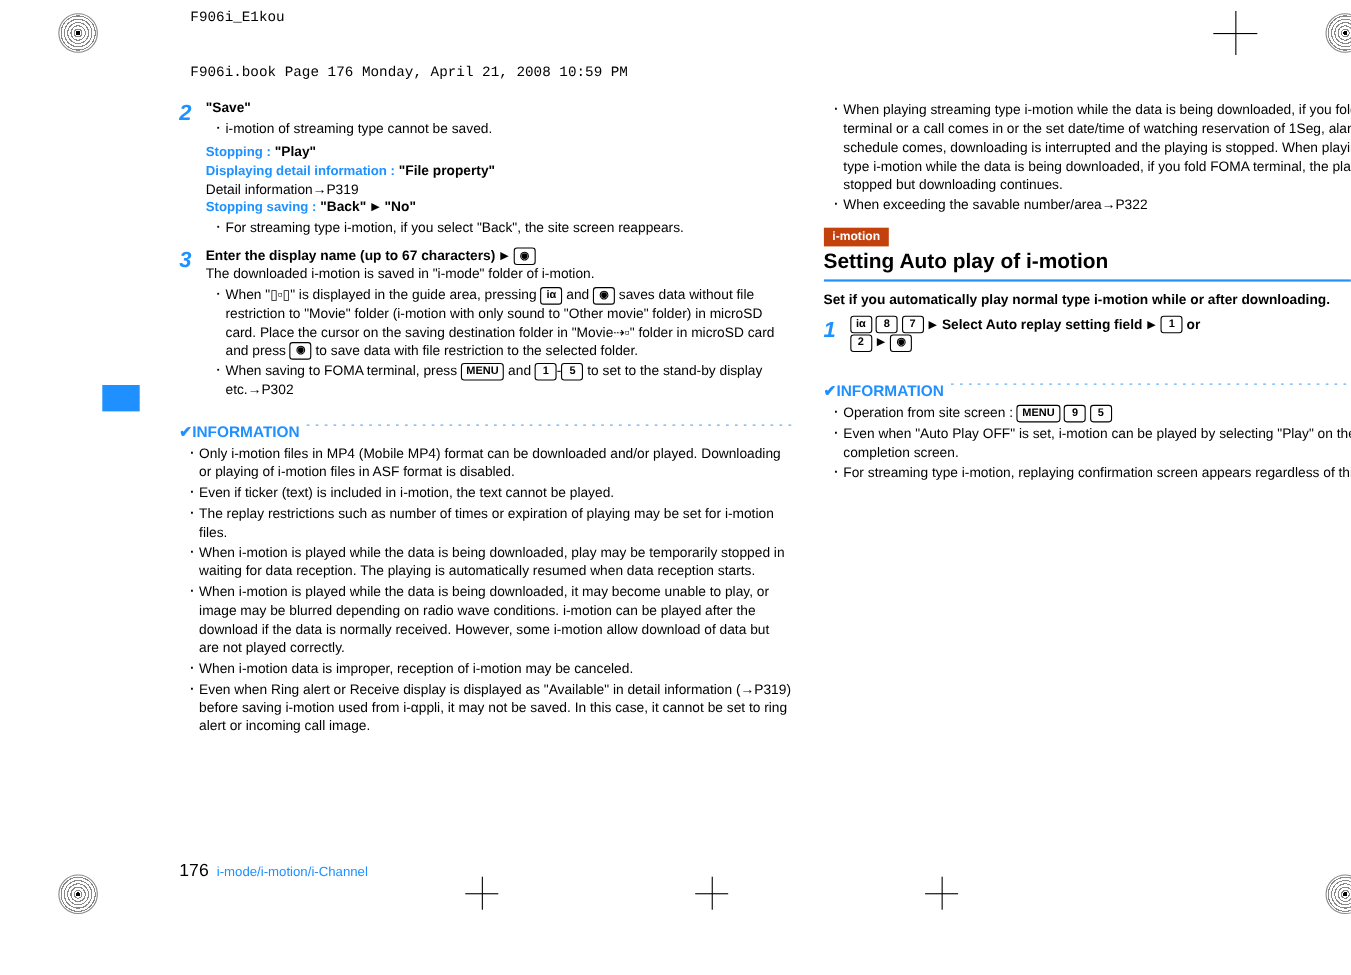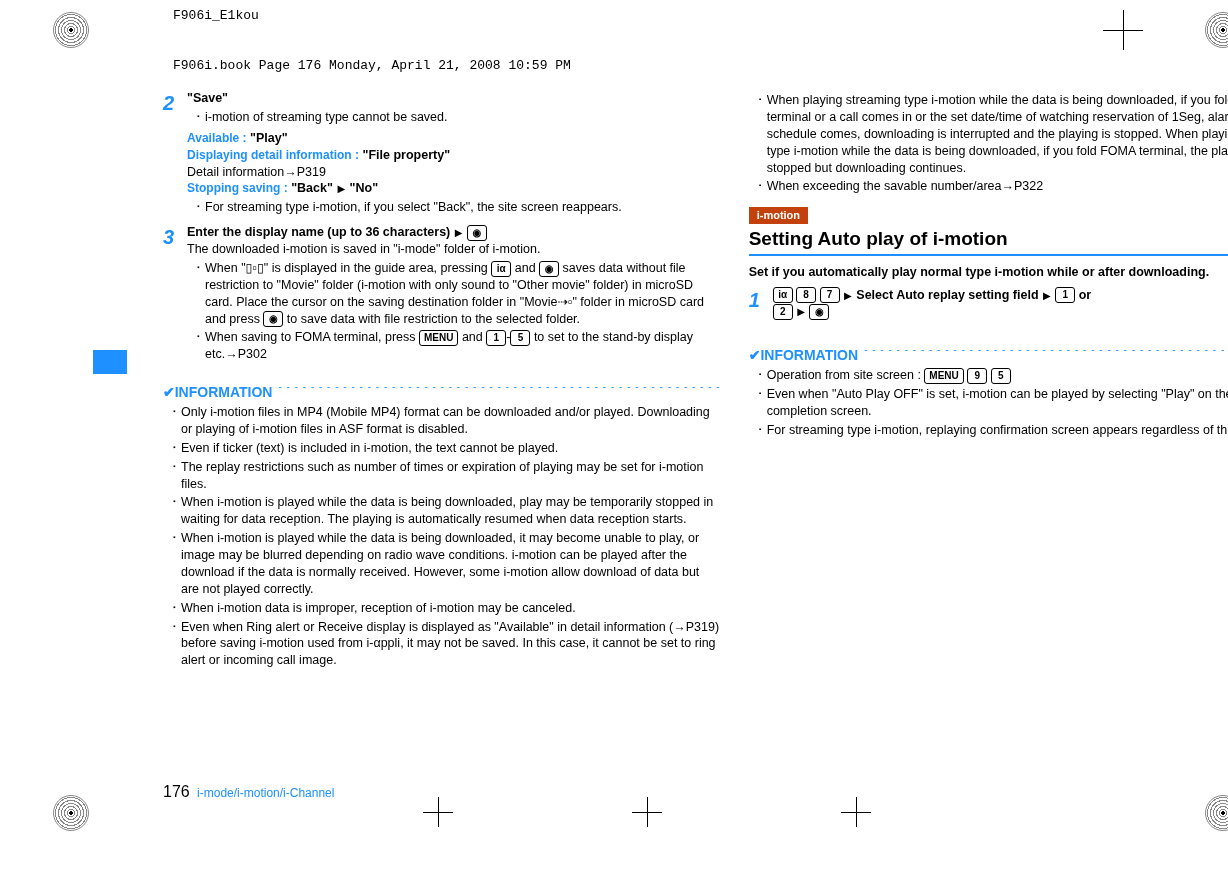--- a/index.html
+++ b/index.html
@@ -199,21 +199,21 @@
     <div class="col">
 
       <div class="step-block">
         <span class="step-label">2</span>
         <div class="step-body">
           <span class="bold">"Save"</span>
           <ul class="bullets">
             <li>i-motion of streaming type cannot be saved.</li>
           </ul>
           <div>
-            <span class="small-blue">Available :</span>
+            <span class="small-blue">Stopping :</span>
             <span class="bold">"Play"</span>
           </div>
           <div>
             <span class="small-blue">Displaying detail information :</span>
             <span class="bold">"File property"</span>
           </div>
           <div>Detail information→P319</div>
           <div>
             <span class="small-blue">Stopping saving :</span>
             <span class="bold">"Back"</span>
@@ -222,21 +222,21 @@
           </div>
           <ul class="bullets">
             <li>For streaming type i-motion, if you select "Back", the site screen reappears.</li>
           </ul>
         </div>
       </div>
 
       <div class="step-block">
         <span class="step-label">3</span>
         <div class="step-body">
-          <span class="bold">Enter the display name (up to 36 characters)</span>
+          <span class="bold">Enter the display name (up to 67 characters)</span>
           <span class="arrow">▶</span>
           <span class="key">◉</span>
           <div>The downloaded i-motion is saved in "i-mode" folder of i-motion.</div>
           <ul class="bullets">
             <li>
               <span>When "</span><span>▯▫▯</span><span>" is displayed in the guide area, pressing </span><span class="key">iα</span><span> and </span><span class="key">◉</span><span> saves data without file restriction to "Movie" folder (i-motion with only sound to "Other movie" folder) in microSD card. Place the cursor on the saving destination folder in "Movie</span><span>⇢▫</span><span>" folder in microSD card and press </span><span class="key">◉</span><span> to save data with file restriction to the selected folder.</span>
             </li>
             <li>
               <span>When saving to FOMA terminal, press </span><span class="key">MENU</span><span> and </span><span class="key">1</span><span>-</span><span class="key">5</span><span> to set to the stand-by display etc.→P302</span>
             </li>

